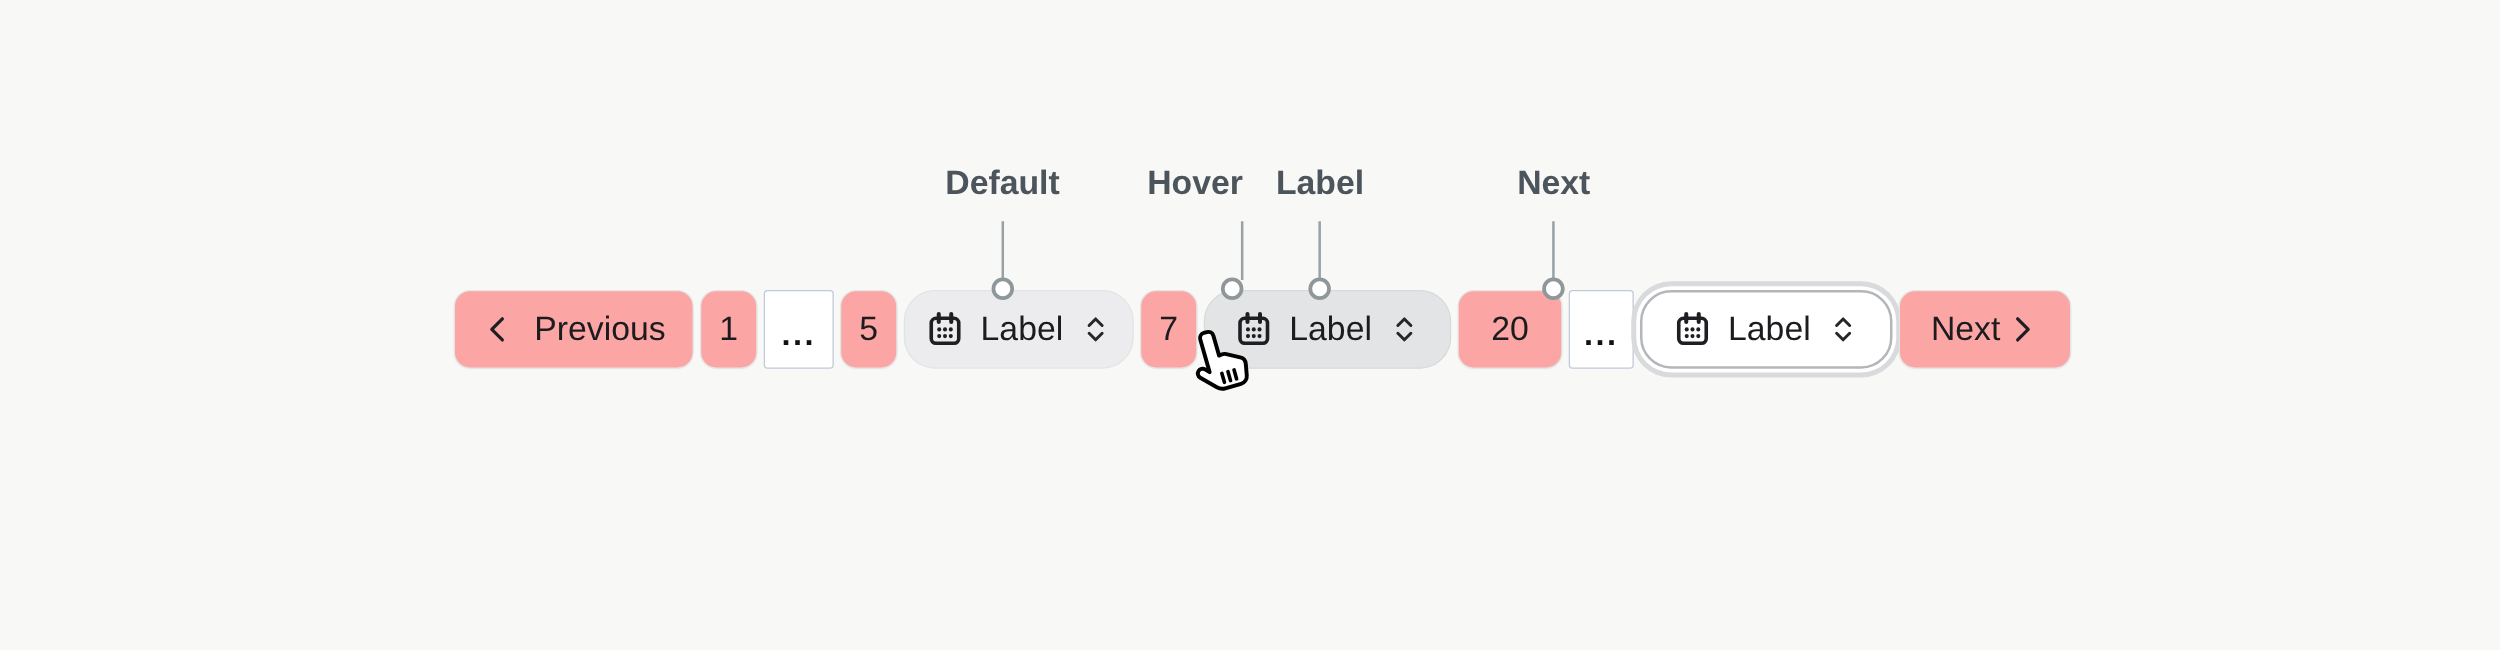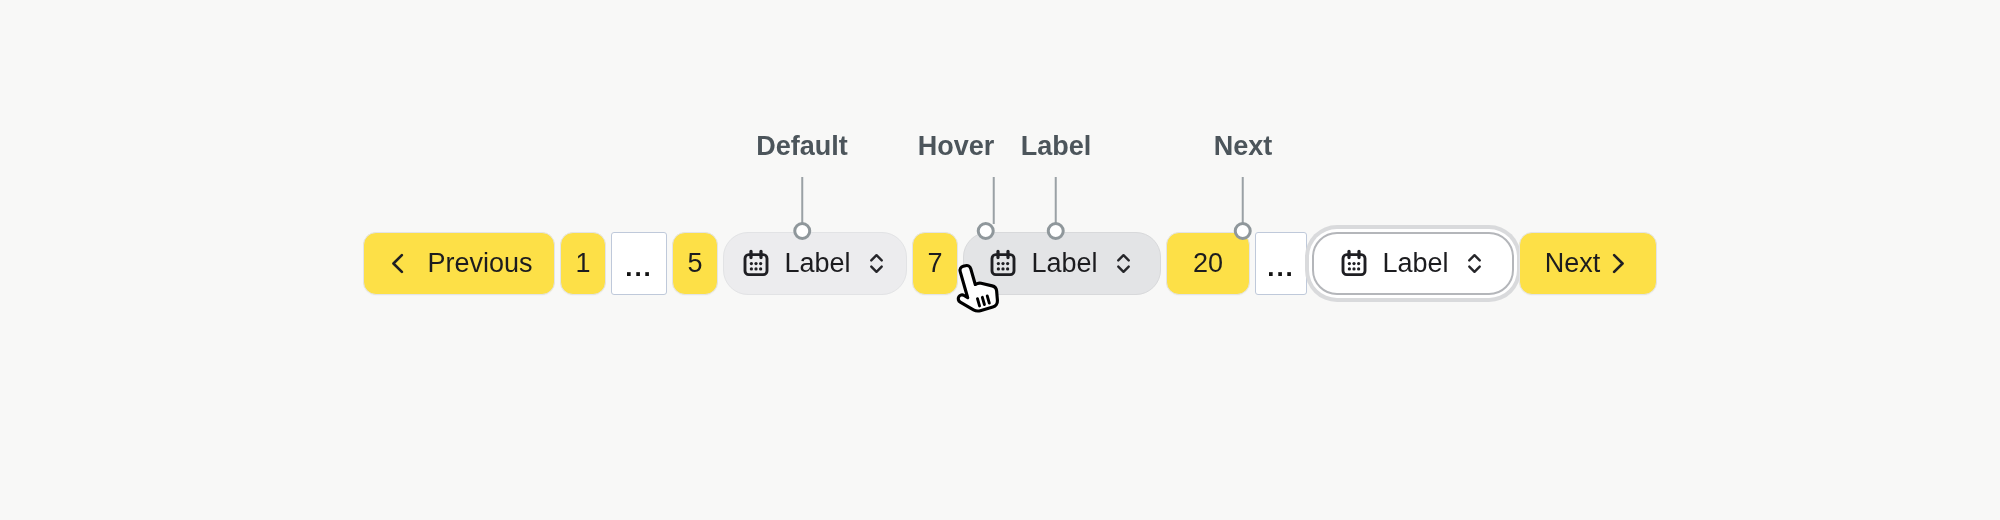--- a/index.html
+++ b/index.html
@@ -10,21 +10,21 @@
   }
   .stage{position:absolute;inset:0;}
 
   
   .pagination-row{
     position:absolute;left:363px;top:232px;height:63px;
     display:flex;gap:5px;align-items:stretch;z-index:1;
   }
   .btn{
     box-sizing:border-box;height:63px;
-    background:#fde047;border:1.5px solid #e3e4e6;border-radius:13px;
+    background:#fca5a5;border:1.5px solid #e3e4e6;border-radius:13px;
     display:flex;align-items:center;justify-content:center;
     font-size:27px;font-weight:500;color:#1c1c1f;
     box-shadow:0 1px 1px rgba(0,0,0,0.02);
   }
   .w-prev{width:192px;gap:15px;}
   .w-page-sm{width:46px;}
   .w-page-md{width:84px;}
   .w-next{width:138px;gap:4px;}
   .dropdown{
     box-sizing:border-box;height:63px;border-radius:25px;

